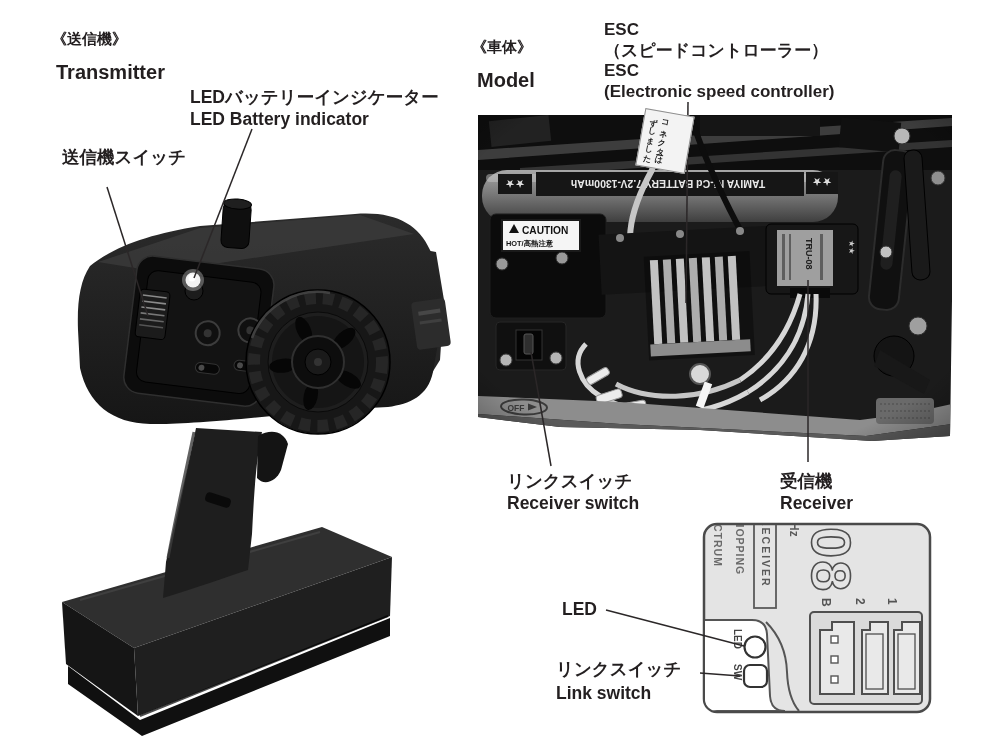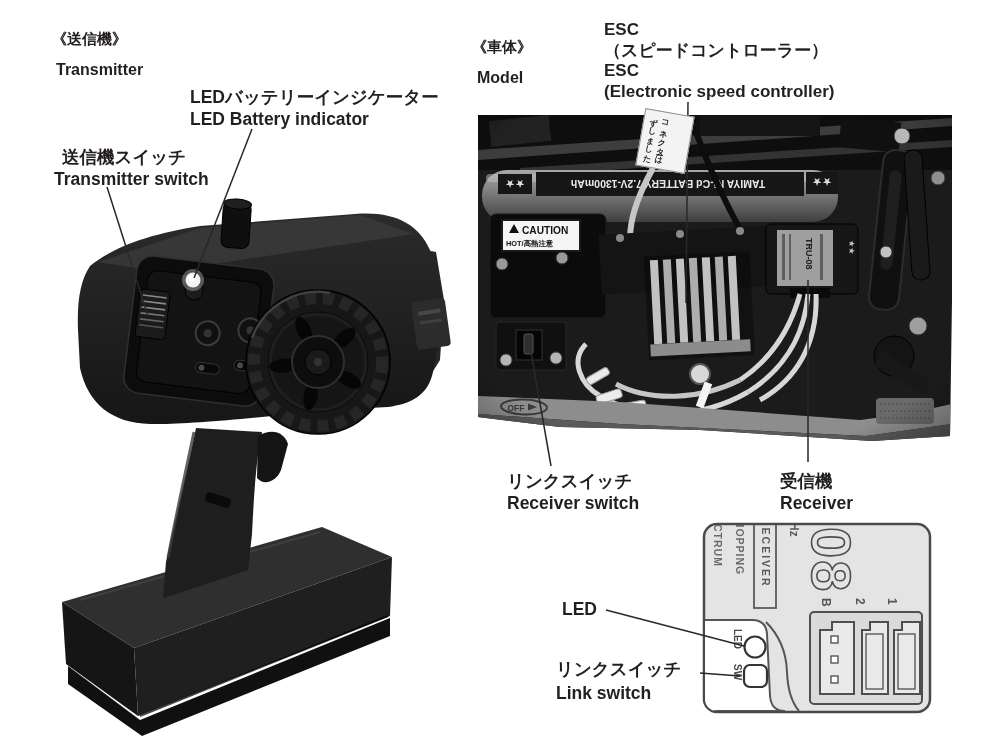--- a/index.html
+++ b/index.html
@@ -1,21 +1,21 @@
 <!DOCTYPE html>
 <html><head>
 <meta charset="utf-8">
 <style>
   * { margin:0; padding:0; box-sizing:border-box; }
   body { background:#fff; font-family:"Liberation Sans","DejaVu Sans",sans-serif; }
   .canvas { position:relative; width:1000px; height:750px; background:#ffffff; overflow:hidden; }
   .canvas svg.scene { position:absolute; left:0; top:0; }
   .lbl { position:absolute; color:#231f20; font-weight:bold; white-space:nowrap; line-height:1.18; }
   .f23 { font-size:15px; }
-  .f20 { font-size:16px; }
+  .f20 { font-size:20px; }
   .f17 { font-size:17.5px; }
   .esc-block span { display:block; font-size:17px; line-height:20.5px; }
   .wire-tag {
     position:absolute; left:640px; top:112px; width:50px; height:58px;
     background:#f3f3f3; border:1px solid #8f8f8f; transform:rotate(10deg);
     padding:2px 3px; z-index:3;
   }
   .wire-tag .cols { writing-mode:vertical-rl; font-size:8px; line-height:1.45; color:#222; font-weight:bold; height:52px; }
   svg text { font-family:"Liberation Sans","DejaVu Sans",sans-serif; }
 </style>
@@ -288,21 +288,20 @@
   </div>
 </div>
 
 <div class="lbl f23" style="left:52px; top:30px;">《送信機》</div>
 <div class="lbl f20" style="left:56px; top:61px;">Transmitter</div>
 
 <div class="lbl f17" style="left:190px; top:87px;">LEDバッテリーインジケーター</div>
 <div class="lbl f17" style="left:190px; top:109px;">LED Battery indicator</div>
 
 <div class="lbl f17" style="left:54px; top:147px;margin-left:8px;">送信機スイッチ</div>
-<div class="lbl f17" style="left:54px; top:169px;">Transmitter switch</div>
 
 <div class="lbl f23" style="left:472px; top:38px;">《車体》</div>
 <div class="lbl f20" style="left:477px; top:69px;">Model</div>
 
 <div class="lbl esc-block" style="left:604px; top:20px;">
   <span>ESC</span>
   <span>（スピードコントローラー）</span>
   <span>ESC</span>
   <span>(Electronic speed controller)</span>
 </div>

